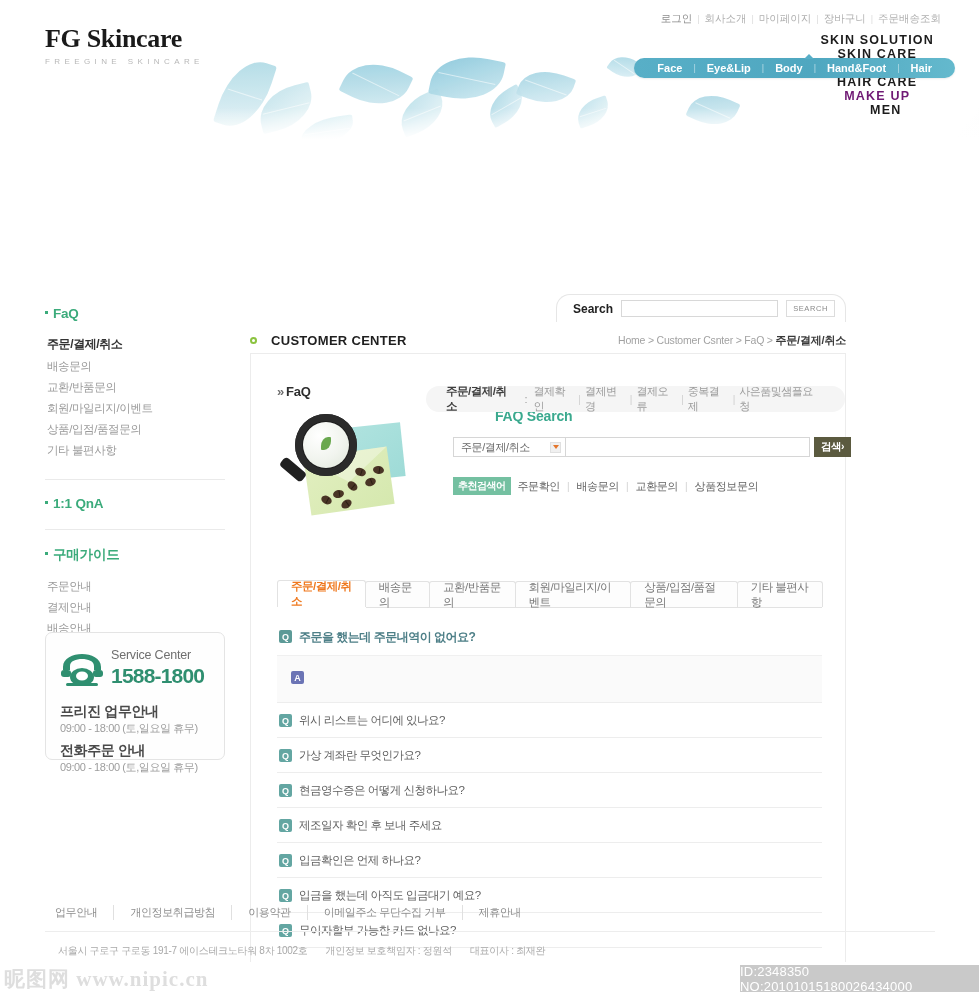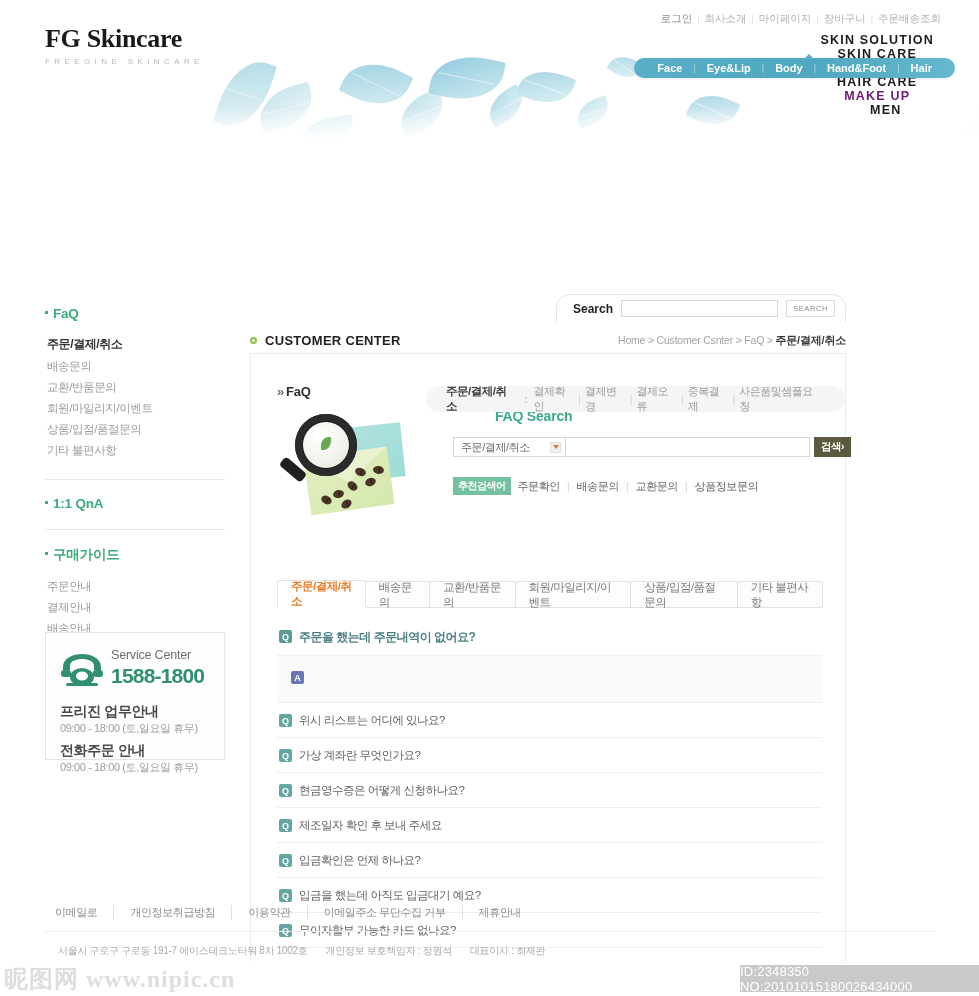--- a/index.html
+++ b/index.html
@@ -134,21 +134,21 @@
     font-size: 11.5px; color: #9a9a9a; text-decoration: none;
     letter-spacing: -0.4px;
   }
   .side-list li.cur a { color: #333; font-weight: 700; font-size: 12px; }
   .side-div { border-top: 1px solid #eaeaea; margin: 18px 0 16px 0; }
 
   .service-box {
     position: absolute; left: 45px; top: 484px;
     width: 180px; height: 128px;
     border: 1px solid #e4e4e4;
-    border-radius: 0;
+    border-radius: 7px;
     background: #fefefe;
     padding: 16px 14px 10px 14px;
   }
   .sb-top { display: flex; align-items: flex-start; gap: 7px; }
   .sb-phone { margin-top: 4px; }
   .sb-txt .sc-label {
     font-size: 12.5px; color: #6f6f6f; letter-spacing: -0.2px; line-height: 1;
   }
   .sb-txt .sc-num {
     font-size: 21px; font-weight: 700; color: #2f8f70;
@@ -187,21 +187,21 @@
     padding: 0 6px; cursor: pointer; font-family: inherit;
   }
 
   .cc-bar {
     position: absolute; left: 0; top: 33px;
     width: 596px; height: 27px;
     border-bottom: 1px solid #ececec;
     display: flex; align-items: center; justify-content: space-between;
   }
   .cc-title {
-    display: flex; align-items: center; gap: 8px;
+    display: flex; align-items: center; gap: 14px;
     font-size: 13px; font-weight: 700; color: #1f1f1f; letter-spacing: 0.3px;
   }
   .cc-ring {
     width: 7px; height: 7px; border-radius: 50%;
     border: 2px solid #8bc33f; background: #fff;
   }
   .breadcrumb { font-size: 10.5px; color: #a2a2a2; letter-spacing: -0.2px; }
   .breadcrumb .cur { color: #3a3a3a; font-weight: 700; font-size: 11px; }
 
   .panel {
@@ -398,21 +398,21 @@
   }
   .f-info {
     position: absolute; left: 58px; top: 36px;
     font-size: 10px; color: #a9a9a9; line-height: 1.9; letter-spacing: -0.3px;
     white-space: nowrap;
   }
   .f-info .gap { display: inline-block; width: 18px; }
 
   .watermark-left {
     position: absolute; left: 0; top: 962px; width: 300px; height: 34px;
-    font-size: 24px; font-weight: 700; color: #dedede;
+    font-size: 21px; font-weight: 700; color: #dedede;
     display: flex; align-items: center; padding-left: 4px;
     font-family: "Liberation Serif", serif; letter-spacing: 1px;
   }
   .wm-bar {
     position: absolute; left: 0; top: 962px; width: 979px; height: 34px;
     background: #ffffff;
   }
   .wm-id {
     position: absolute; right: 0; top: 965px;
     width: 239px; height: 27px; background: #c9c9c9;
@@ -697,21 +697,21 @@
           <span class="qbox">Q</span>
           <span class="q-txt">무이자할부 가능한 카드 없나요?</span>
         </div>
 
       </div>
     </main>
   </div>
 
   <div class="footer">
     <div class="f-links">
-      <a href="#">이메일로</a>
+      <a href="#">업무안내</a>
       <a href="#">개인정보취급방침</a>
       <a href="#">이용약관</a>
       <a href="#">이메일주소 무단수집 거부</a>
       <a href="#" class="last">제휴안내</a>
     </div>
     <div class="f-rule"></div>
     <div class="f-info">
       <div>
         <span>서울시 구로구 구로동 191-7 에이스테크노타워 8차 1002호</span><span class="gap"></span><span>개인정보 보호책임자 : 정원석</span><span class="gap"></span><span>대표이사 : 최재완</span>
       </div>

